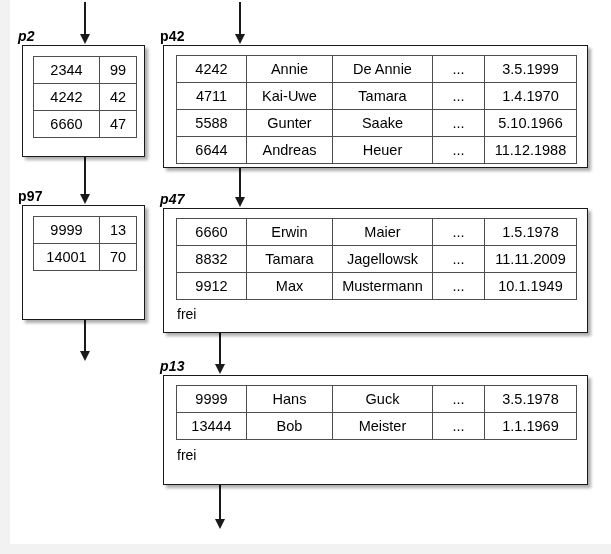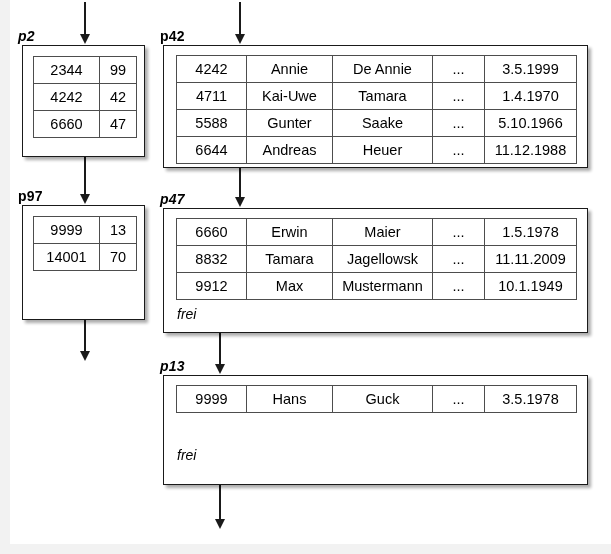--- a/index.html
+++ b/index.html
@@ -48,21 +48,20 @@
     text-align: center;
     font-size: 14.5px;
     color: #000000;
     height: 26px;
     padding: 0 2px;
     white-space: nowrap;
     overflow: hidden;
   }
   .frei {
     position: absolute;
-    font-style: italic;
     font-size: 14px;
     color: #000000;
   }
   
   .arrow {
     position: absolute;
   }
   .arrow .shaft {
     position: absolute;
     left: 0;
@@ -255,18 +254,25 @@
           <col style="width:92px">
       </colgroup>
       <tbody>
         <tr>
           <td>9999</td>
           <td>Hans</td>
           <td>Guck</td>
           <td>...</td>
           <td>3.5.1978</td>
         </tr>
+        <tr>
+          <td>13444</td>
+          <td>Bob</td>
+          <td>Meister</td>
+          <td>...</td>
+          <td>1.1.1969</td>
+        </tr>
       </tbody>
     </table>
     <div class="frei" style="left:13px; top:71px;">frei</div>
   </div>
 
 </div>
 
 </body></html>

